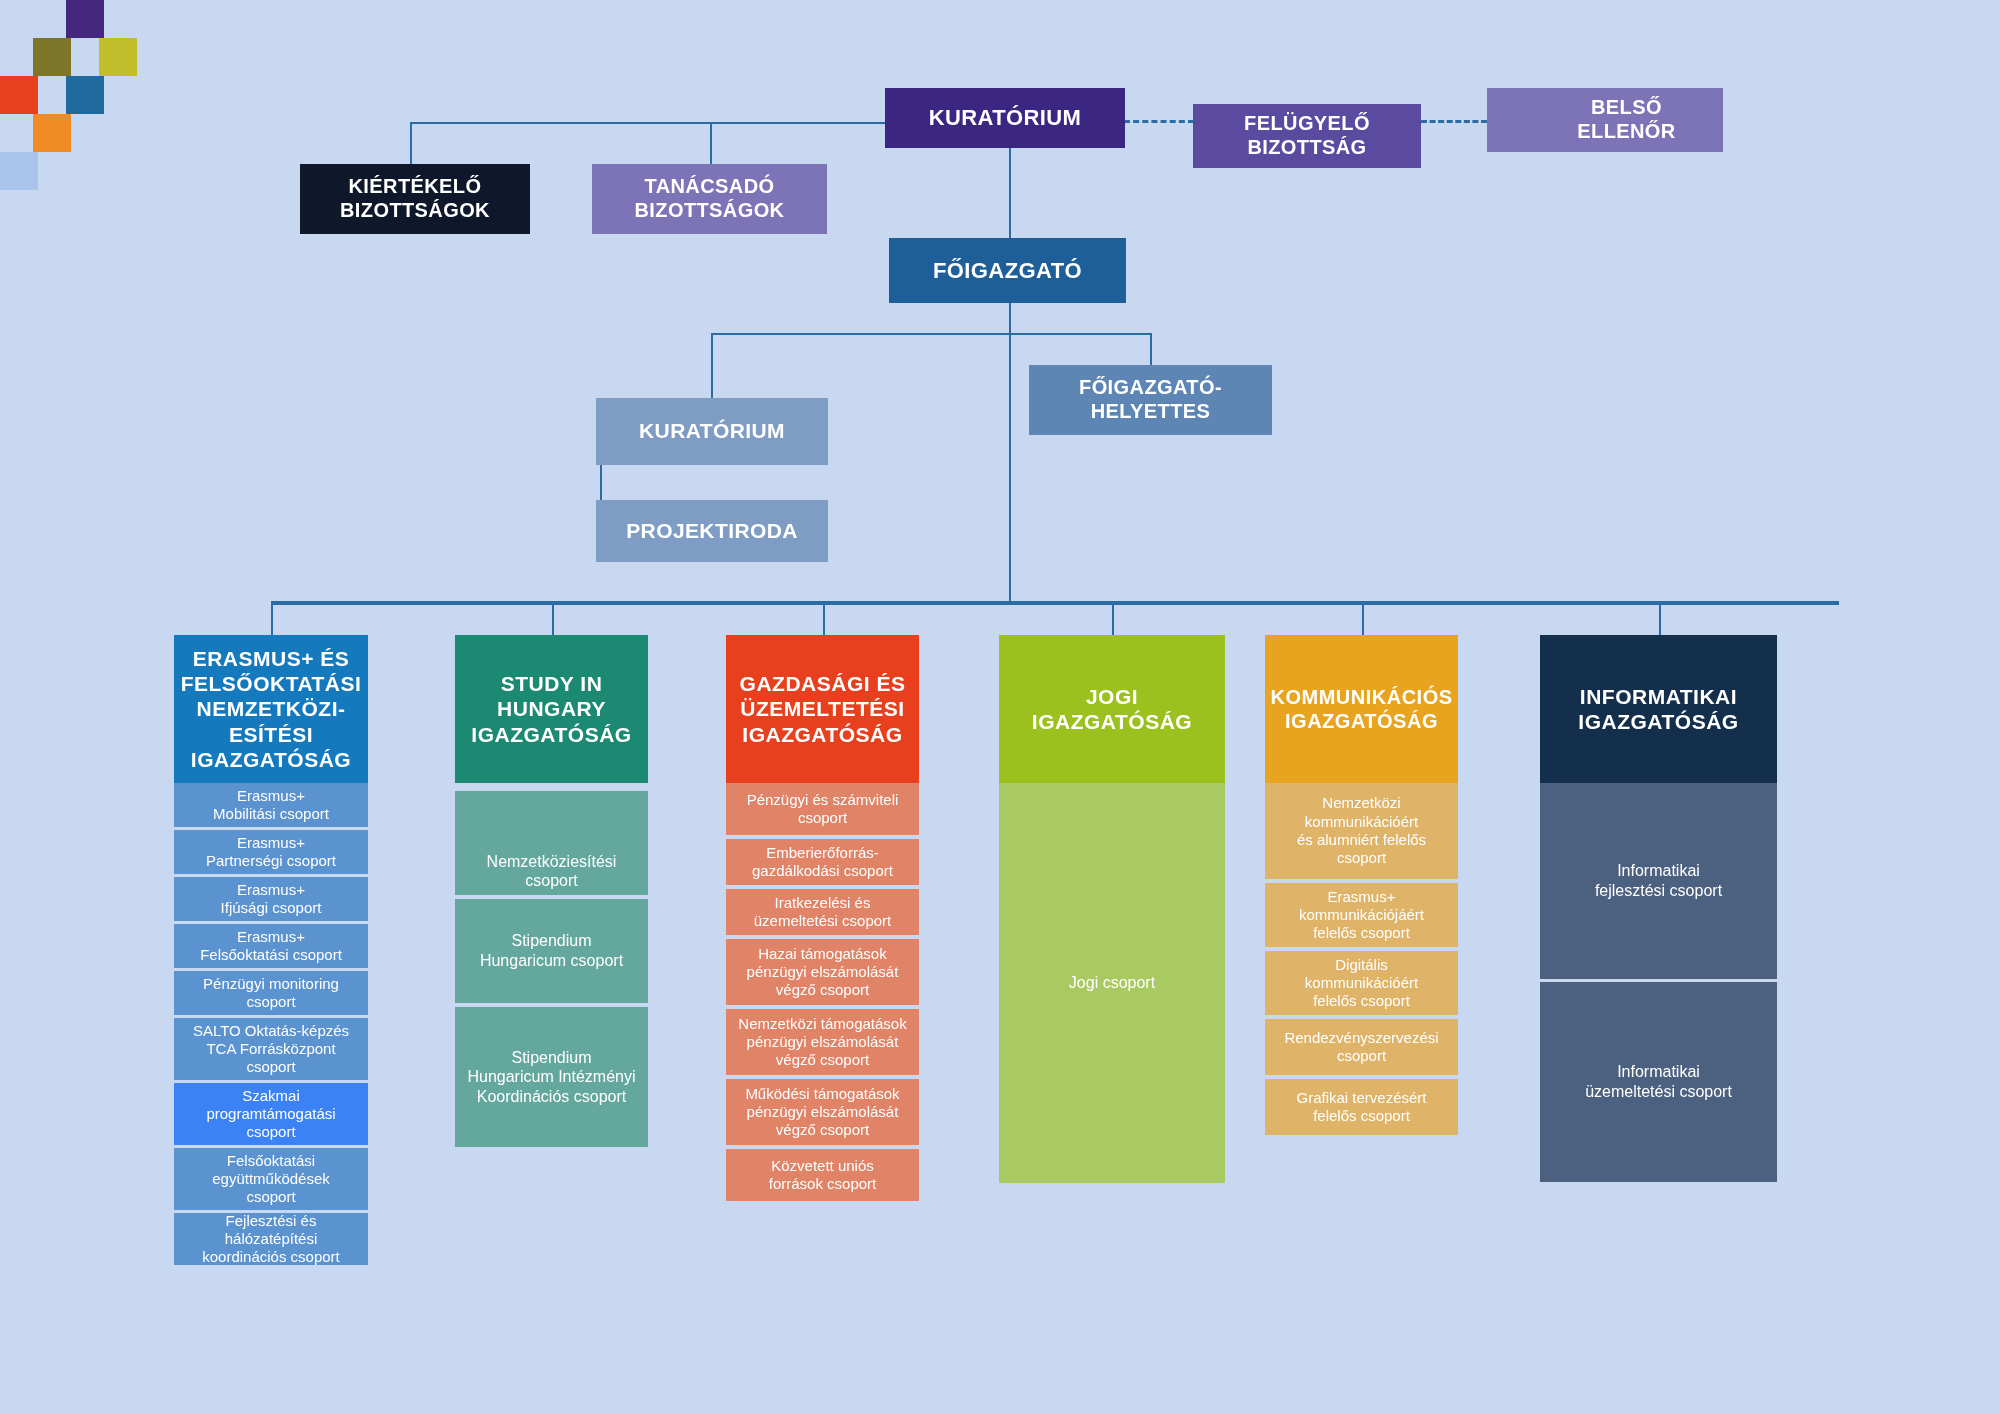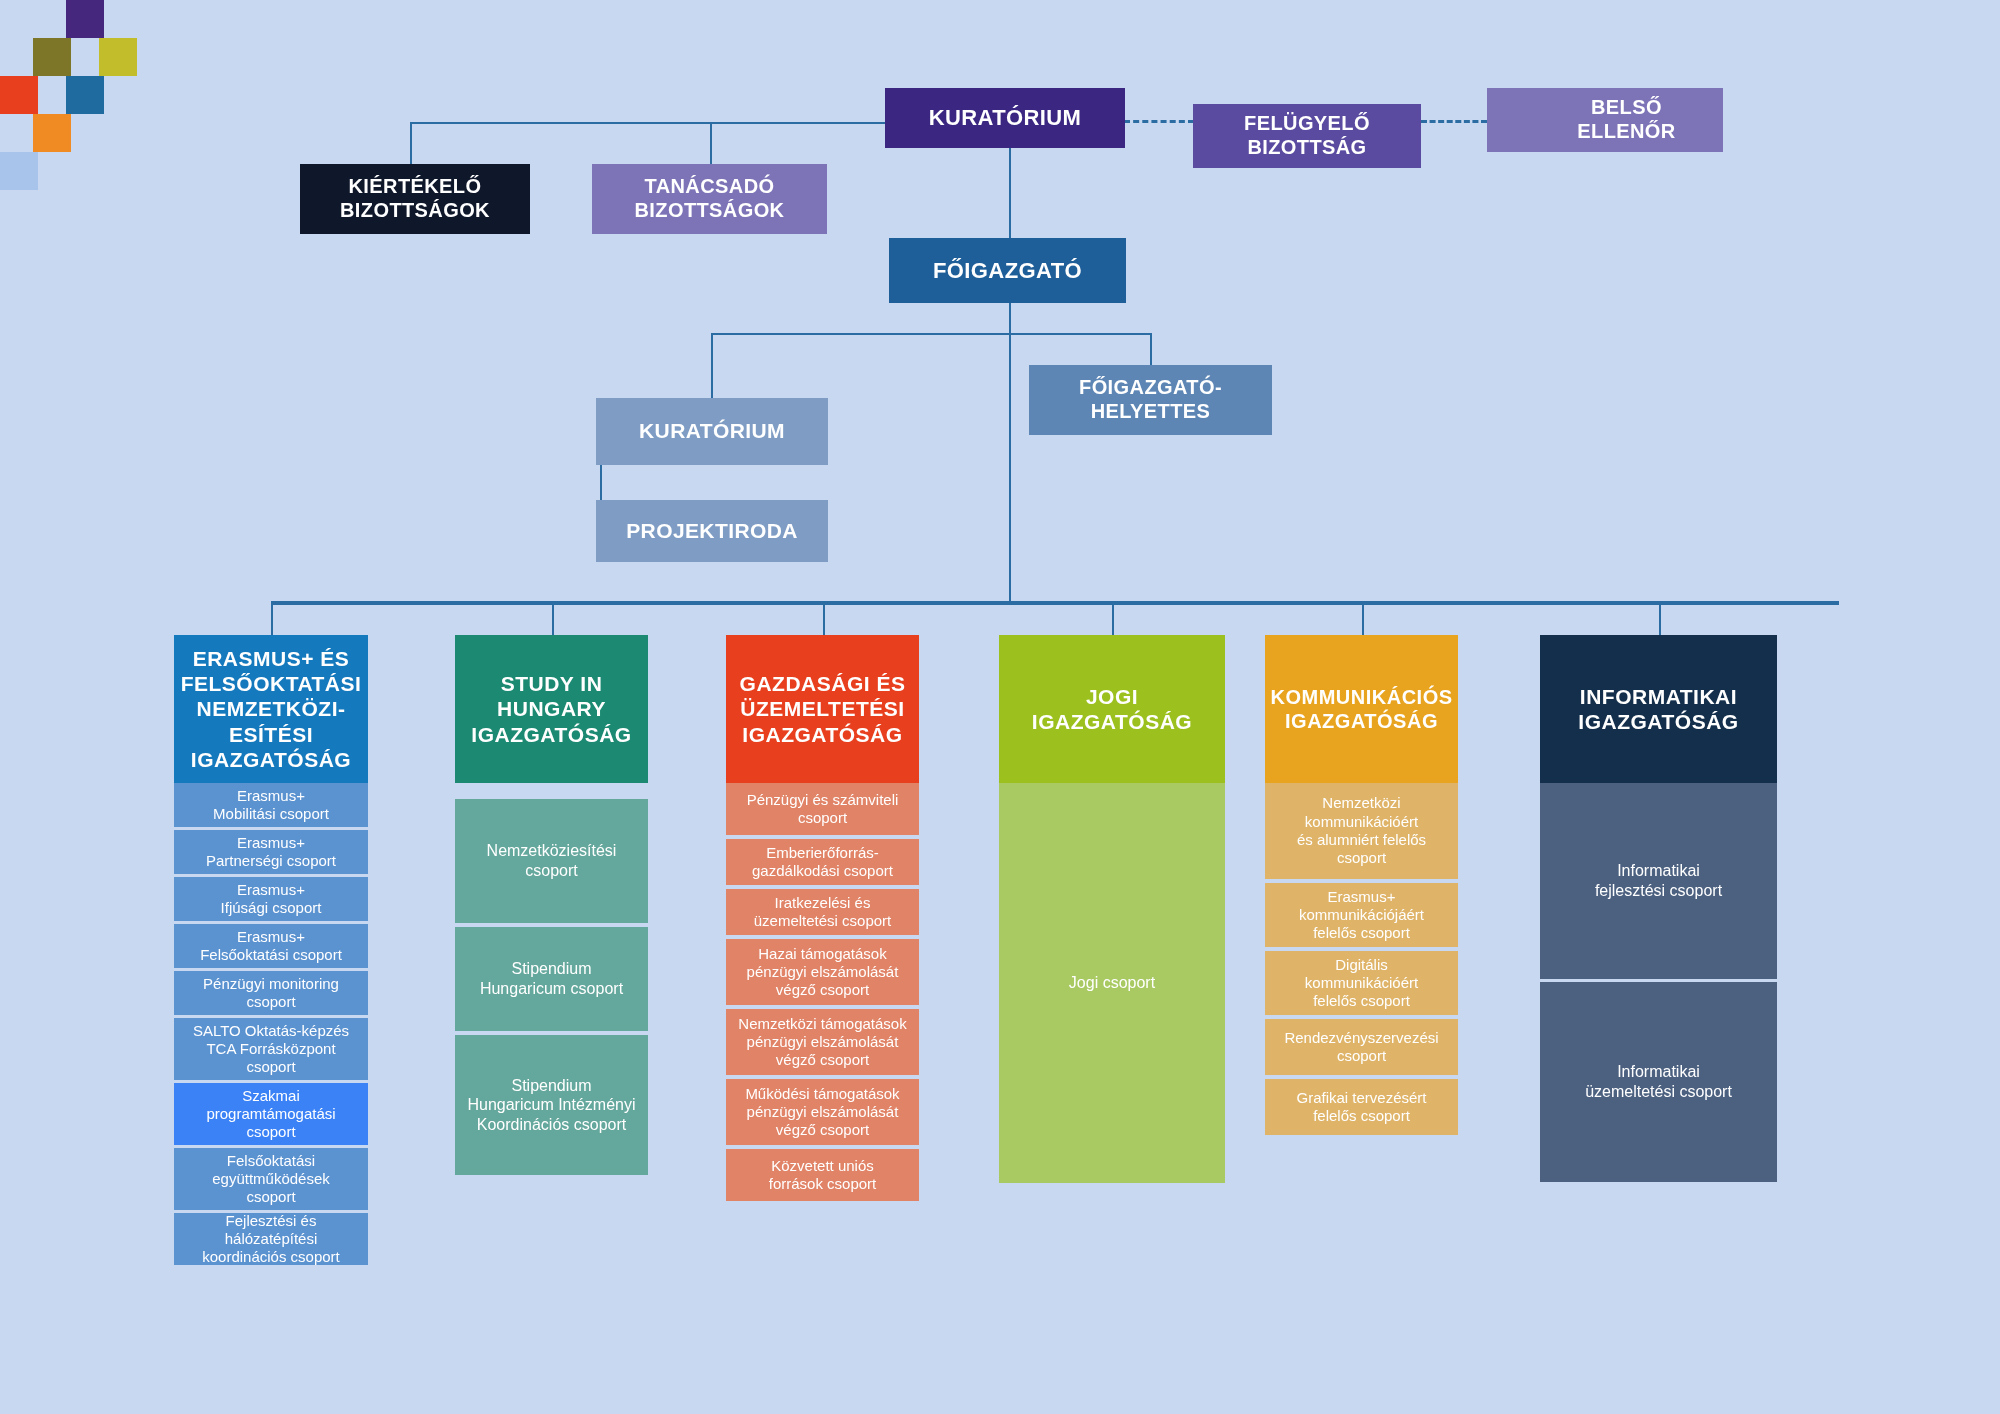--- a/index.html
+++ b/index.html
@@ -159,21 +159,21 @@
           <span class="lbl">Felsőoktatási<br>együttműködések<br>csoport</span>
         </div>
         <div class="sub" style="height: 52px; background: rgb(91, 146, 208); font-size: 15px; margin-top: 3px;">
           <span class="lbl">Fejlesztési és hálózatépítési<br>koordinációs csoport</span>
         </div>
       </div>
       <div class="col" style="left: 455px; top: 635px; width: 193px; border-radius: 19px;">
         <div class="head" style="height: 148px; background: rgb(28, 138, 114); font-size: 21px;">
           <span class="lbl">STUDY IN<br>HUNGARY<br>IGAZGATÓSÁG</span>
         </div>
-        <div class="sub" style="height: 124px; background: rgb(100, 167, 156); font-size: 16px; margin-top: 16px;">
+        <div class="sub" style="height: 104px; background: rgb(100, 167, 156); font-size: 16px; margin-top: 8px; align-items: flex-end;">
           <span class="lbl">Nemzetköziesítési<br>csoport</span>
         </div>
         <div class="sub" style="height: 104px; background: rgb(100, 167, 156); font-size: 16px; margin-top: 4px;">
           <span class="lbl">Stipendium<br>Hungaricum csoport</span>
         </div>
         <div class="sub" style="height: 140px; background: rgb(100, 167, 156); font-size: 16px; margin-top: 4px;">
           <span class="lbl">Stipendium<br>Hungaricum Intézményi<br>Koordinációs csoport</span>
         </div>
       </div>
       <div class="col" style="left: 726px; top: 635px; width: 193px;">

